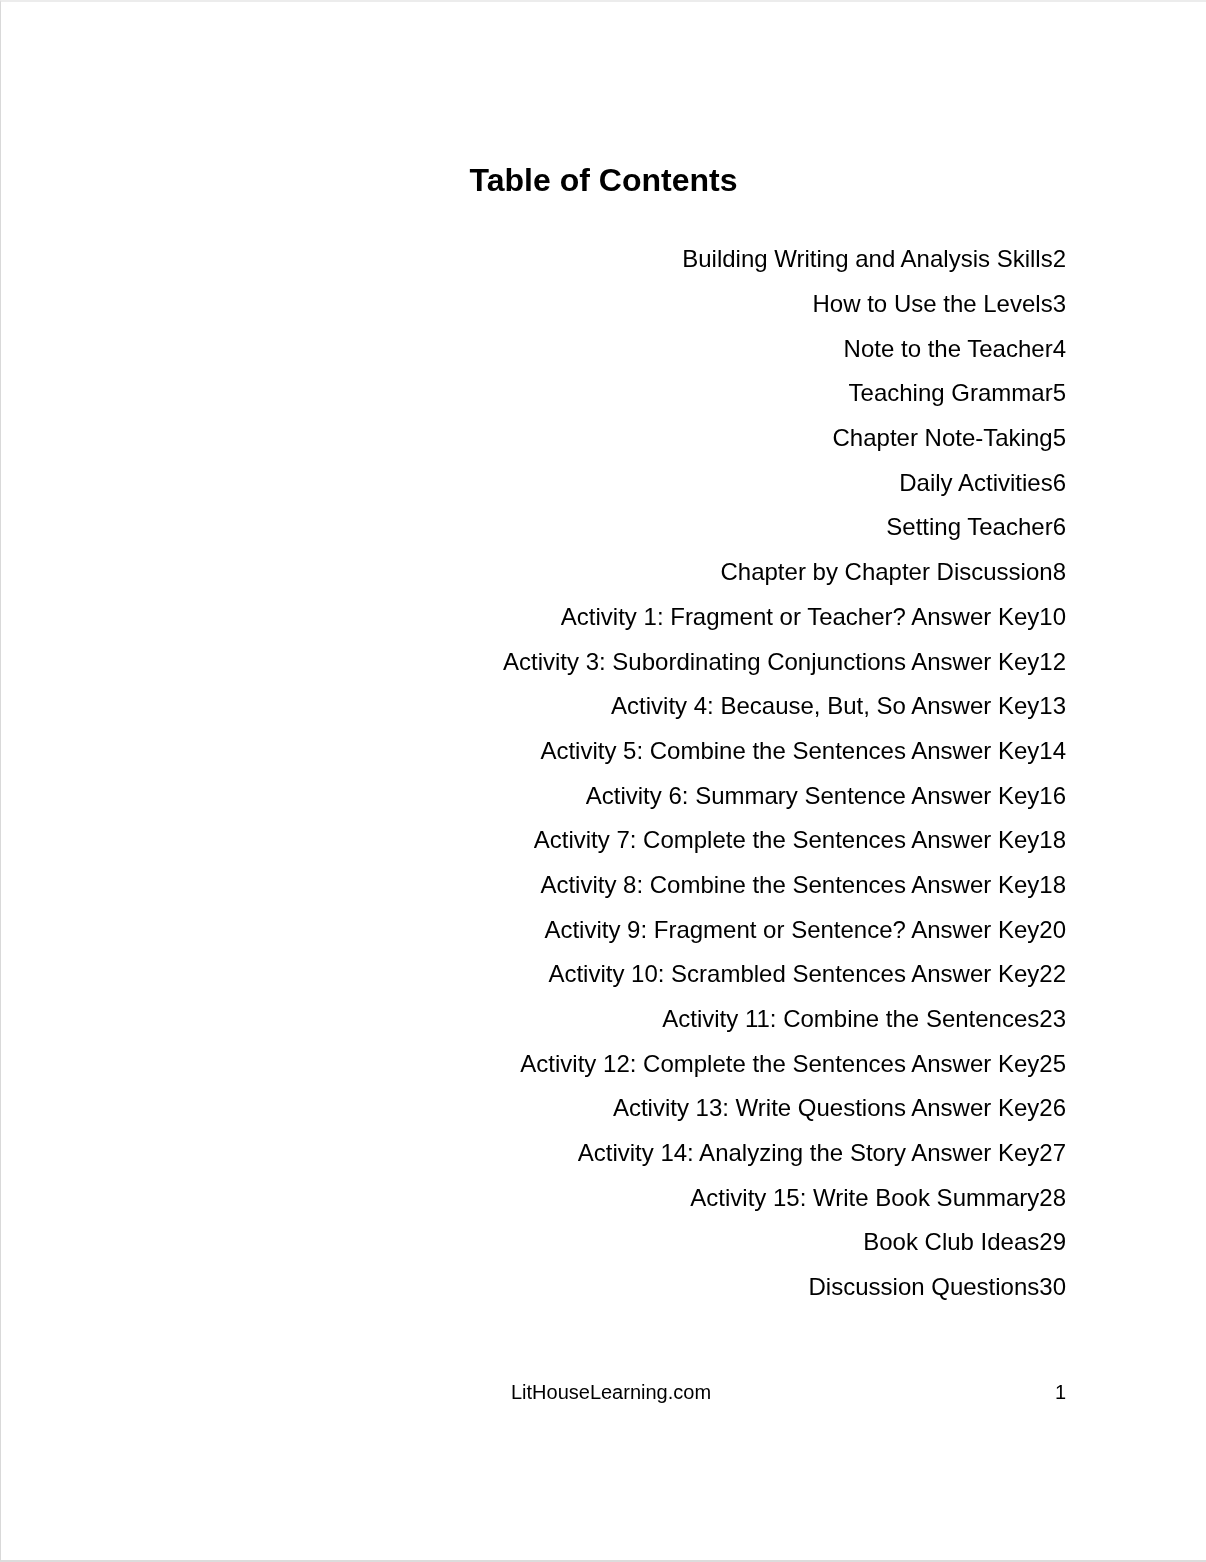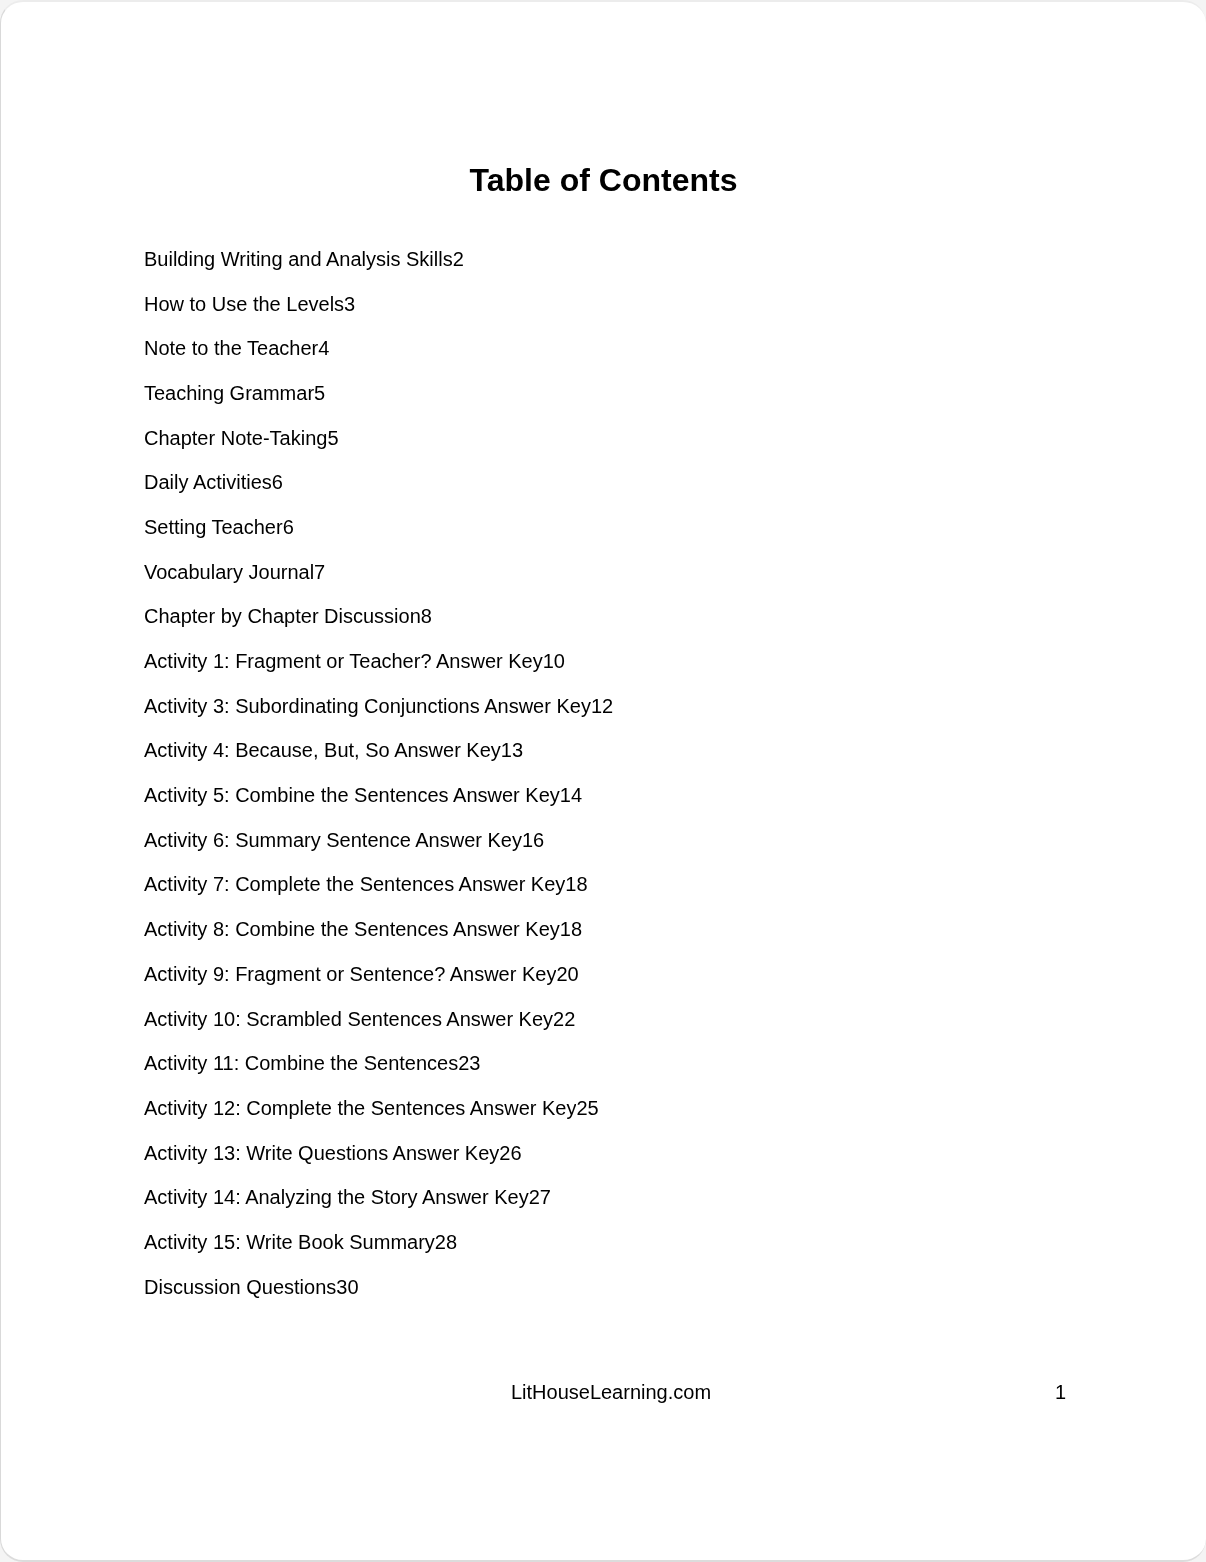--- a/index.html
+++ b/index.html
@@ -12,21 +12,20 @@
     position: relative;
     width: 1206px;
     height: 1562px;
     background: #ffffff;
     border-left: 1px solid #d9d9d9;
     border-top: 2px solid #ececec;
     border-bottom: 2px solid #dcdcdc;
     box-sizing: border-box;
     overflow: hidden;
     color: #000000;
-    border-radius: 23px;
   }
   .doc-title {
     position: absolute;
     top: 139px;
     left: 0;
     width: 100%;
     text-align: center;
     font-size: 32px;
     line-height: 37px;
     font-weight: bold;
@@ -34,23 +33,23 @@
   }
   .toc {
     position: absolute;
     top: 235px;
     left: 143px;
     right: 140px;
   }
   .toc-row {
     height: 44.7px;
     display: flex;
-    justify-content: flex-start;
+    justify-content: flex-end;
     align-items: center;
-    font-size: 20px;
+    font-size: 24px;
   }
   .toc-label {
     white-space: nowrap;
     overflow: hidden;
   }
   .toc-page {
     white-space: nowrap;
     text-align: right;
   }
   .page-footer {
@@ -111,24 +110,20 @@
     <div class="toc-row">
       <span class="toc-label">Daily Activities</span>
       <span class="toc-page">6</span>
     </div>
 
     <div class="toc-row">
       <span class="toc-label">Setting Teacher</span>
       <span class="toc-page">6</span>
     </div>
 
-    <div class="toc-row">
-      <span class="toc-label">Vocabulary Journal</span>
-      <span class="toc-page">7</span>
-    </div>
 
     <div class="toc-row">
       <span class="toc-label">Chapter by Chapter Discussion</span>
       <span class="toc-page">8</span>
     </div>
 
     <div class="toc-row">
       <span class="toc-label">Activity 1: Fragment or Teacher? Answer Key</span>
       <span class="toc-page">10</span>
     </div>
@@ -192,20 +187,24 @@
     <div class="toc-row">
       <span class="toc-label">Activity 14: Analyzing the Story Answer Key</span>
       <span class="toc-page">27</span>
     </div>
 
     <div class="toc-row">
       <span class="toc-label">Activity 15: Write Book Summary</span>
       <span class="toc-page">28</span>
     </div>
 
+    <div class="toc-row">
+      <span class="toc-label">Book Club Ideas</span>
+      <span class="toc-page">29</span>
+    </div>
 
     <div class="toc-row">
       <span class="toc-label">Discussion Questions</span>
       <span class="toc-page">30</span>
     </div>
   </div>
 
   <div class="page-footer">
     <span class="footer-site">LitHouseLearning.com</span>
     <span class="footer-page-number">1</span>

